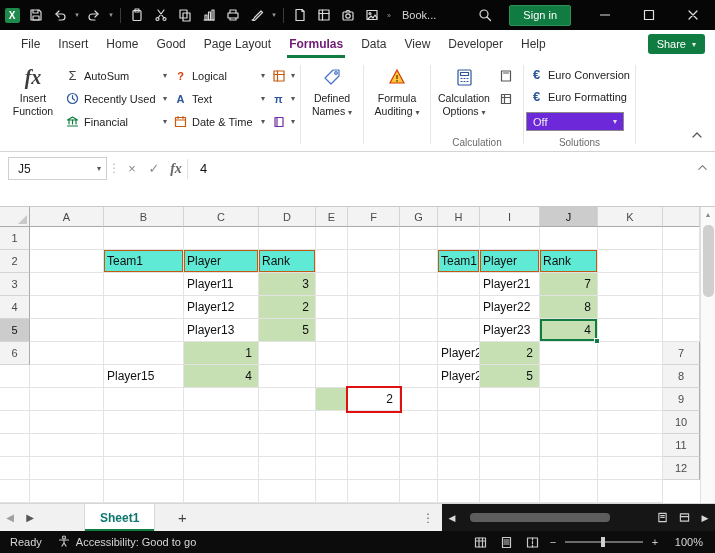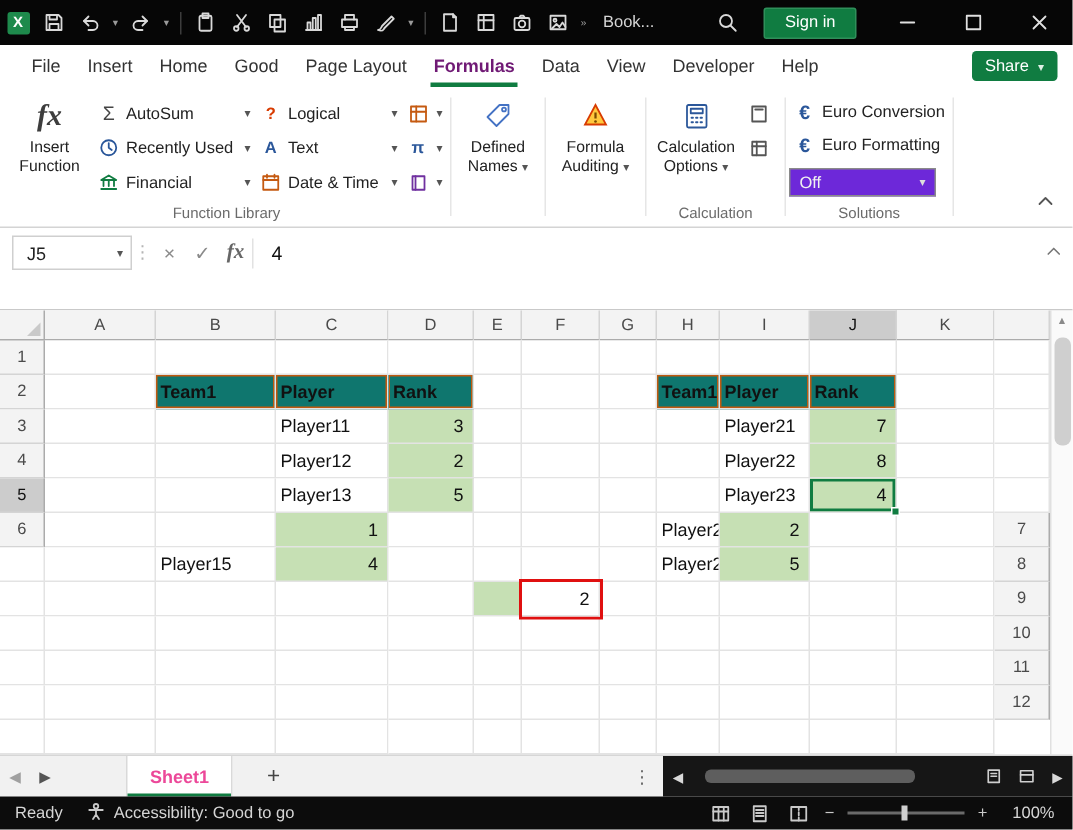--- a/index.html
+++ b/index.html
@@ -39,53 +39,53 @@
   .menucol{display:flex;flex-direction:column;padding-top:5px;gap:2px}
   .menubtn{display:flex;align-items:center;gap:4px;font-size:11px;color:#222;height:21px;padding:0 3px;white-space:nowrap}
   .micon{width:15px;display:flex;align-items:center;justify-content:center;flex:0 0 auto}
   .menubtn .caret{margin-left:auto}
   .euro{color:#2B579A;font-weight:bold;font-size:13px}
   .combo{width:98px;height:19px;margin-top:4px;background:#6d28d9;border:1px solid #8a8a8a;color:#f0f0f0;font-size:11px;display:flex;align-items:center;padding:0 6px;justify-content:space-between}
   .collapse-ribbon{position:absolute;right:12px;bottom:6px;color:#555}
 
   
   .fbar{position:absolute;top:152px;left:0;right:0;height:55px;background:#fff;border-bottom:1px solid #c9c9c9;display:flex;align-items:flex-start}
-  .namebox{width:80px;height:23px;margin:5px 0 0 8px;border:1px solid #cfcfcf;display:flex;align-items:center;font-size:12px;color:#222;padding:0 5px 0 9px;justify-content:space-between}
+  .namebox{width:99px;height:23px;margin:5px 0 0 8px;border:1px solid #cfcfcf;display:flex;align-items:center;font-size:12px;color:#222;padding:0 5px 0 9px;justify-content:space-between}
   .nb-drag{width:14px;text-align:center;color:#b5b5b5;font-size:12px;padding-top:9px}
   .fb-btn{width:22px;height:23px;margin-top:5px;display:flex;align-items:center;justify-content:center;color:#8a8a8a;font-size:13px}
   .fb-fx{font-style:italic;font-family:"Liberation Serif",serif;color:#666;font-size:14px;font-weight:bold}
   .fb-sep{width:1px;height:20px;background:#e2e2e2;margin-top:7px}
   .fb-input{flex:1;padding:9px 0 0 12px;font-size:13px;color:#111}
   .fb-expand{width:26px;padding-top:10px;display:flex;justify-content:center;color:#777}
 
   
   #grid{position:absolute;top:207px;left:0;width:700px;display:grid;background:#fff}
   .g-corner{background:#F3F3F3;border-right:1px solid #ababab;border-bottom:1px solid #ababab;position:relative}
   .g-corner::after{content:"";position:absolute;right:2px;bottom:2px;border-left:9px solid transparent;border-bottom:9px solid #c9c9c9}
   .g-colhdr{background:#F3F3F3;border-right:1px solid #d4d4d4;border-bottom:1px solid #ababab;font-size:11px;color:#4a4a4a;display:flex;align-items:center;justify-content:center}
   .g-rowhdr{background:#F3F3F3;border-right:1px solid #ababab;border-bottom:1px solid #d4d4d4;font-size:11px;color:#4a4a4a;display:flex;align-items:center;justify-content:center}
   .g-hdr-sel{background:#CCCCCC;color:#111}
   .g-cell{background:#fff;border-right:1px solid #E3E3E3;border-bottom:1px solid #E3E3E3;font-size:12px;color:#111;display:flex;align-items:center;padding:0 3px;position:relative;white-space:nowrap;overflow:hidden}
-  .g-orange{background:#0f766e;font-weight:bold;box-shadow:inset 0 0 0 1px #BF5A10;overflow:visible;z-index:1}
+  .g-orange{background:#5eead4;font-weight:normal;box-shadow:inset 0 0 0 1px #BF5A10;overflow:visible;z-index:1}
   .g-left{justify-content:flex-start}
   .g-num{justify-content:flex-end;padding-right:6px}
   .g-green{background:#C6E0B4}
   .g-sel{box-shadow:inset 0 0 0 2px #107C41;z-index:2;overflow:visible}
   .g-red{box-shadow:0 0 0 2px #E01010;z-index:3}
   .g-fill-handle{position:absolute;right:-3px;bottom:-3px;width:6px;height:6px;background:#107C41;border:1px solid #fff;z-index:4}
 
   
   .vscroll{position:absolute;top:207px;right:0;width:15px;height:296px;background:#FAFAFA;border-left:1px solid #E0E0E0}
   .vs-up{height:15px;display:flex;align-items:center;justify-content:center;color:#8a8a8a;font-size:7px}
   .vs-thumb{position:absolute;top:18px;left:2px;width:11px;height:72px;background:#CFCFCF;border-radius:5px}
 
   
   .sheetbar{position:absolute;top:503px;left:0;right:0;height:28px;background:#F1F1F1;border-top:1px solid #D6D6D6;display:flex;align-items:center}
   .sb-nav{width:20px;text-align:center;font-size:10px}
-  .sb-tab{height:100%;display:flex;align-items:center;padding:0 15px;background:#FFF;border-left:1px solid #D9D9D9;border-right:1px solid #D9D9D9;font-size:12px;font-weight:bold;color:#ec4899;position:relative;margin-left:44px}
+  .sb-tab{height:100%;display:flex;align-items:center;padding:0 15px;background:#FFF;border-left:1px solid #D9D9D9;border-right:1px solid #D9D9D9;font-size:12px;font-weight:bold;color:#0f766e;position:relative;margin-left:44px}
   .sb-tab::after{content:"";position:absolute;left:0;right:0;bottom:0;height:2px;background:#107C41}
   .sb-add{width:30px;text-align:center;font-size:15px;color:#444;margin-left:12px}
   .sb-dots{margin-left:auto;color:#666;padding:0 8px;font-size:12px}
   .hscroll{width:273px;height:100%;background:#161616;display:flex;align-items:center;color:#d9d9d9;flex:0 0 auto}
   .hs-arrow{width:20px;text-align:center;font-size:9px}
   .hs-track{flex:1;position:relative;height:100%}
   .hs-thumb{position:absolute;left:8px;top:9px;height:9px;width:140px;background:#5E5E5E;border-radius:4px}
   .hs-ico{width:22px;display:flex;align-items:center;justify-content:center;color:#cfcfcf}
 
   
@@ -312,21 +312,20 @@
             <span class="micon" style="color:#7030A0">
               <svg class="svgi" width="12" height="12" viewBox="0 0 12 12">
                 <path d="M2 1.5h8v9H2z"></path>
                 <path d="M4 1.5v9"></path>
               </svg>
             </span>
             <span class="caret">▾</span>
           </div>
       </div>
     </div>
-    <div class="rg-label">Function Library</div>
   </div>
   <div class="rsep"></div>
 
   <div class="rgroup">
     <div class="rg-body">
       <div class="bigbtn">
         <div class="bicon" style="color:#4472C4">
             <svg class="svgi" width="20" height="20" viewBox="0 0 20 20">
               <path d="M3 11l8-8h6v6l-8 8z"></path>
               <circle cx="14" cy="6" r="1.3"></circle>

